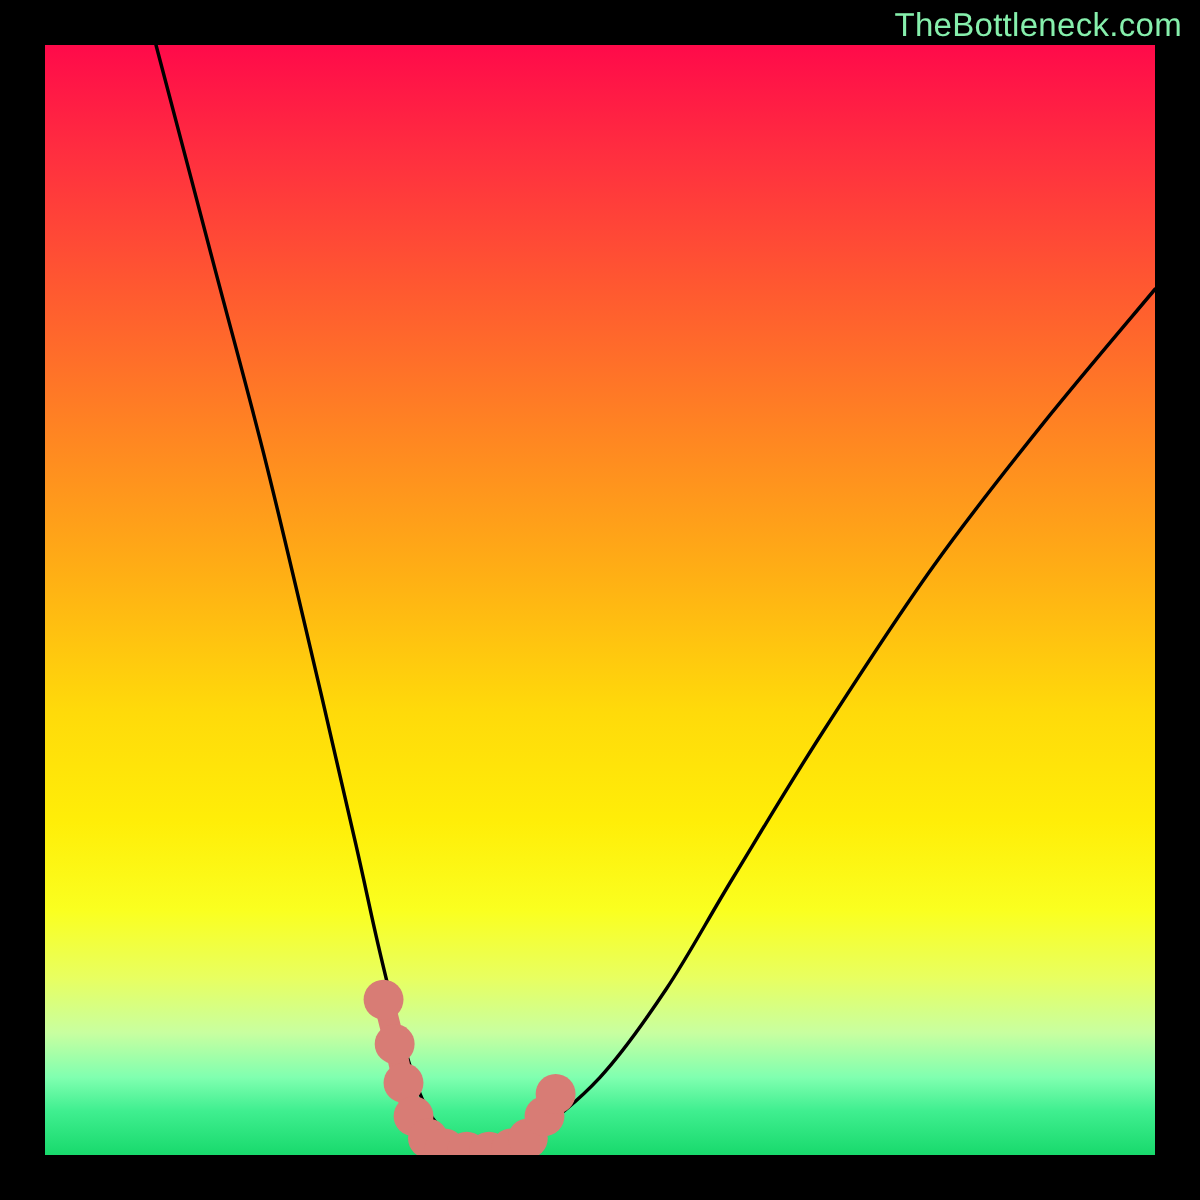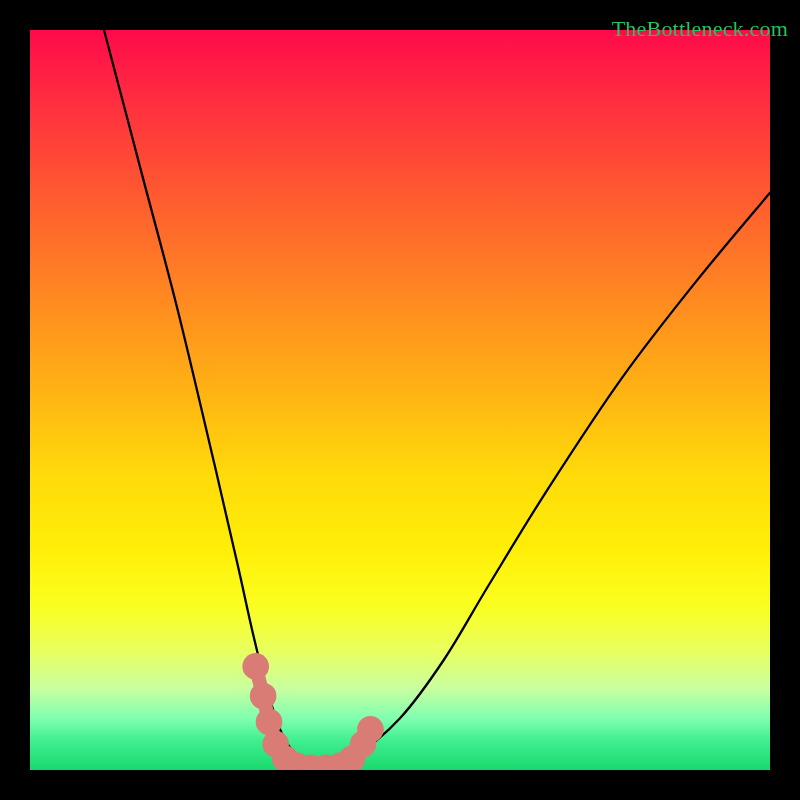--- a/index.html
+++ b/index.html
@@ -41,26 +41,26 @@
   .curve-layer {
     position: absolute;
     left: 0;
     top: 0;
     width: 740px;
     height: 740px;
     pointer-events: none;
   }
   .watermark {
     position: absolute;
-    top: 16px;
+    top: 4px;
     right: 12px;
-    font-family: Liberation Serif, serif;
+    font-family: Liberation Sans, sans-serif;
     font-size: 22px;
     font-weight: 500;
-    color: #22c55e;
+    color: #86efac;
     letter-spacing: 0.2px;
   }
 </style>
 </head>
 <body>
 
 <div class="stage">
   <div class="plot-area">
 
     <svg class="curve-layer" viewBox="0 0 740 740" preserveAspectRatio="none">

